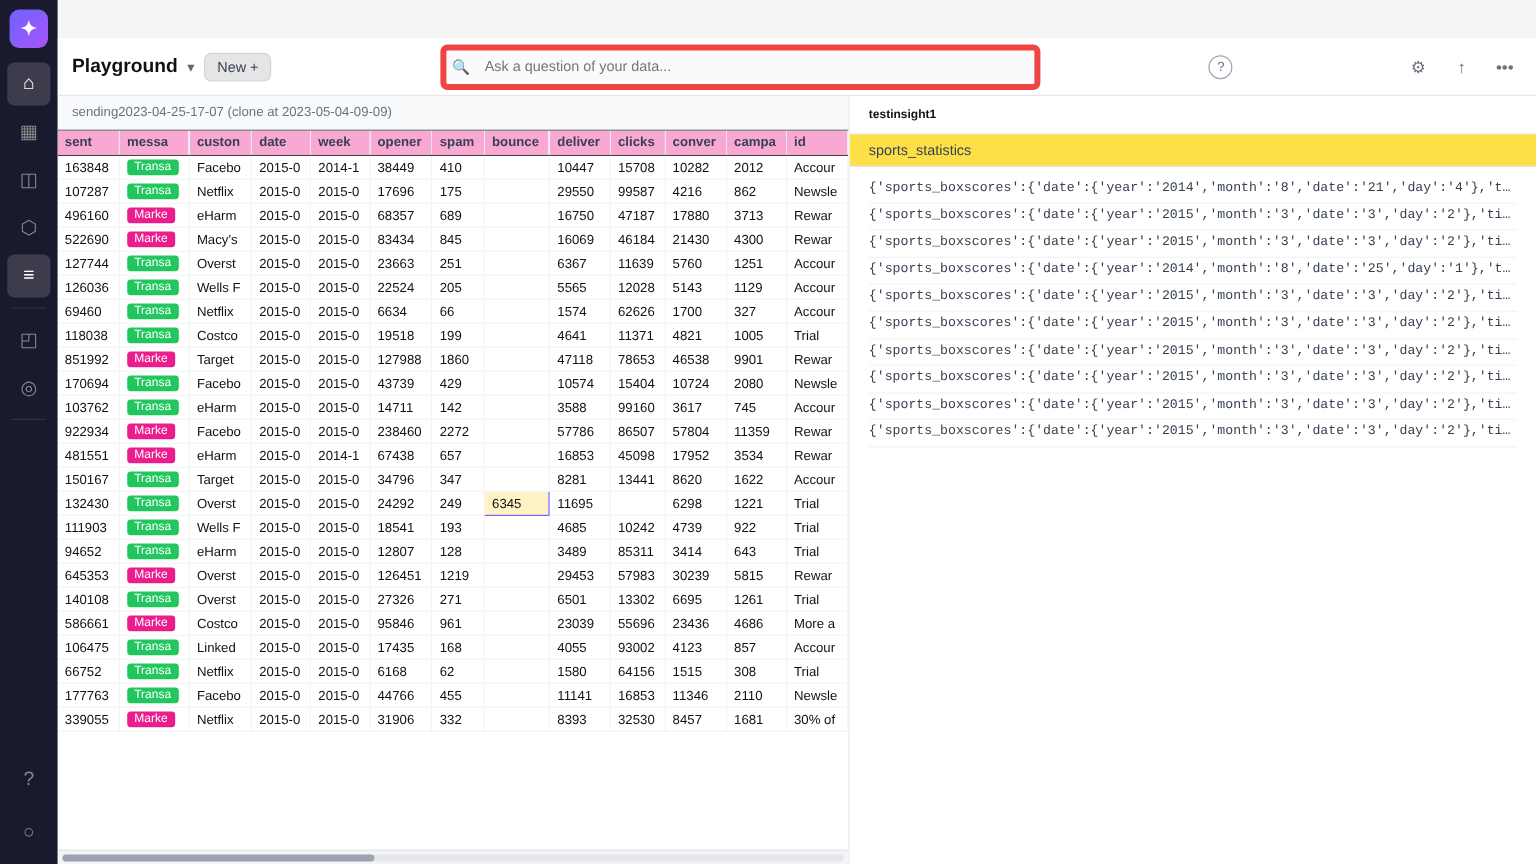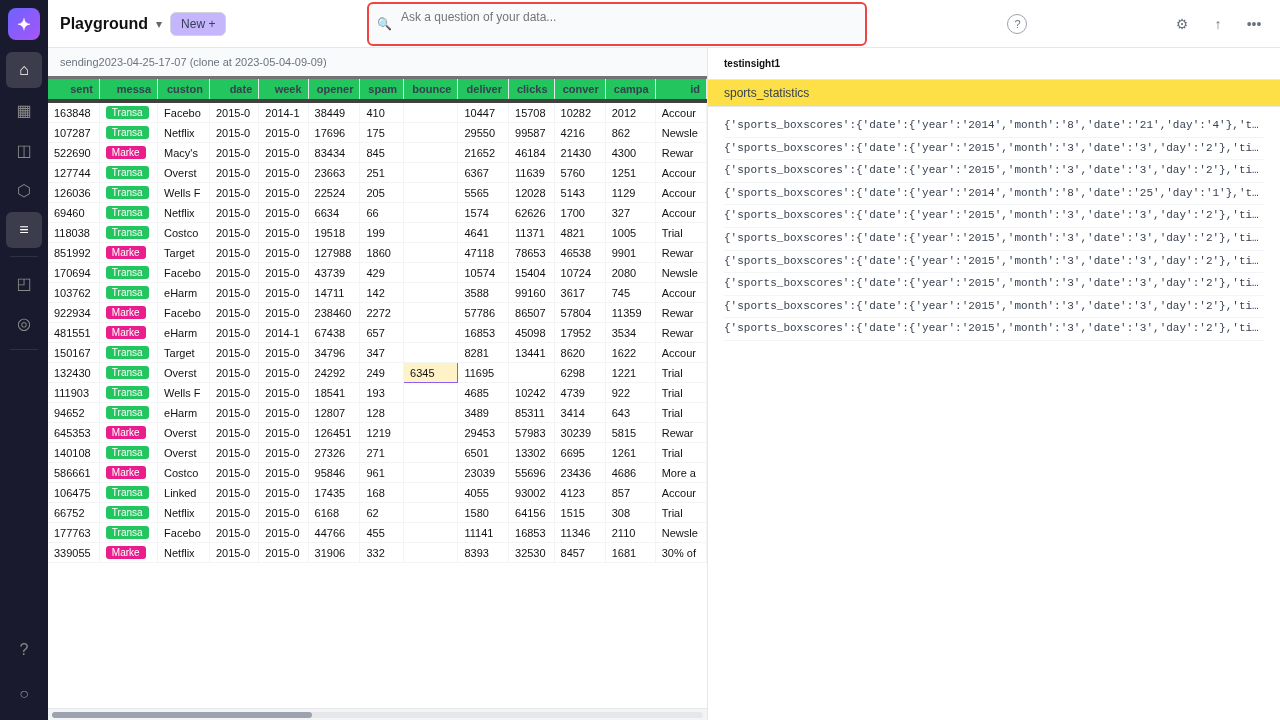--- a/index.html
+++ b/index.html
@@ -46,51 +46,52 @@
 
     
     #topbar {
       height: 48px;
       background: #fff;
       border-bottom: 1px solid #e5e7eb;
       display: flex;
       align-items: center;
       padding: 0 12px;
       gap: 8px;
+      margin-top: 32px;
     }
     .playground-title {
       font-size: 16px;
       font-weight: 600;
       color: #111;
     }
     .dropdown-arrow {
       color: #666;
       font-size: 12px;
       cursor: pointer;
     }
     .new-button {
-      background: #c4b5fd;
+      background: #e5e5e5;
       border: 1px solid #d1d5db;
       border-radius: 6px;
       padding: 4px 10px;
       font-size: 12px;
       cursor: pointer;
       display: flex; align-items: center; gap: 4px;
       color: #374151;
     }
     .search-bar {
       flex: 1;
       max-width: 500px;
       margin: 0 auto;
       position: relative;
     }
     .search-bar input {
       width: 100%;
-      padding: 6px 12px 20px 32px;
-      border: 2px solid #ef4444;
+      padding: 6px 12px 8px 32px;
+      border: 5px solid #ef4444;
       border-radius: 6px;
       font-size: 12px;
       color: #000000;
       outline: none;
       background: #f9fafb;
     }
     .search-icon-pos {
       position: absolute; left: 10px; top: 50%; transform: translateY(-50%);
       color: #9ca3af; font-size: 12px;
     }
@@ -123,40 +124,40 @@
       display: flex;
       flex-direction: column;
       background: #fff;
       border-right: 1px solid #e5e7eb;
       overflow: hidden;
     }
     .breadcrumb-bar {
       padding: 8px 12px;
       font-size: 11px;
       color: #6b7280;
-      border-bottom: 3px solid #737373;
+      border-bottom: 1px solid #737373;
       background: #f9fafb;
       white-space: nowrap;
       overflow: hidden;
     }
     .table-container {
       flex: 1;
       overflow: auto;
     }
     table {
       border-collapse: collapse;
       min-width: 100%;
       font-size: 11px;
     }
     thead th {
-      background: #22c55e;
-      border-bottom: 4px solid #404040;
+      background: #f9a8d4;
+      border-bottom: 1px solid #404040;
       border-right: 1px solid #e5e7eb;
       padding: 4px 6px;
-      text-align: right;
+      text-align: left;
       font-weight: 600;
       color: #374151;
       white-space: nowrap;
       position: sticky;
       top: 0;
       z-index: 1;
     }
     tbody td {
       border-bottom: 1px solid #f3f4f6;
       border-right: 1px solid #f3f4f6;
@@ -330,29 +331,44 @@
                 <td>17696</td>
                 <td>175</td>
                 <td></td>
                 <td>29550</td>
                 <td>99587</td>
                 <td>4216</td>
                 <td>862</td>
                 <td>Newsle</td>
               </tr>
               <tr>
+                <td>496160</td>
+                <td><span class="badge badge-magenta">Marke</span></td>
+                <td>eHarm</td>
+                <td>2015-0</td>
+                <td>2015-0</td>
+                <td>68357</td>
+                <td>689</td>
+                <td></td>
+                <td>16750</td>
+                <td>47187</td>
+                <td>17880</td>
+                <td>3713</td>
+                <td>Rewar</td>
+              </tr>
+              <tr>
                 <td>522690</td>
                 <td><span class="badge badge-magenta">Marke</span></td>
                 <td>Macy's</td>
                 <td>2015-0</td>
                 <td>2015-0</td>
                 <td>83434</td>
                 <td>845</td>
                 <td></td>
-                <td>21652</td>
+                <td>16069</td>
                 <td>46184</td>
                 <td>21430</td>
                 <td>4300</td>
                 <td>Rewar</td>
               </tr>
               <tr>
                 <td>127744</td>
                 <td><span class="badge badge-green">Transa</span></td>
                 <td>Overst</td>
                 <td>2015-0</td>

